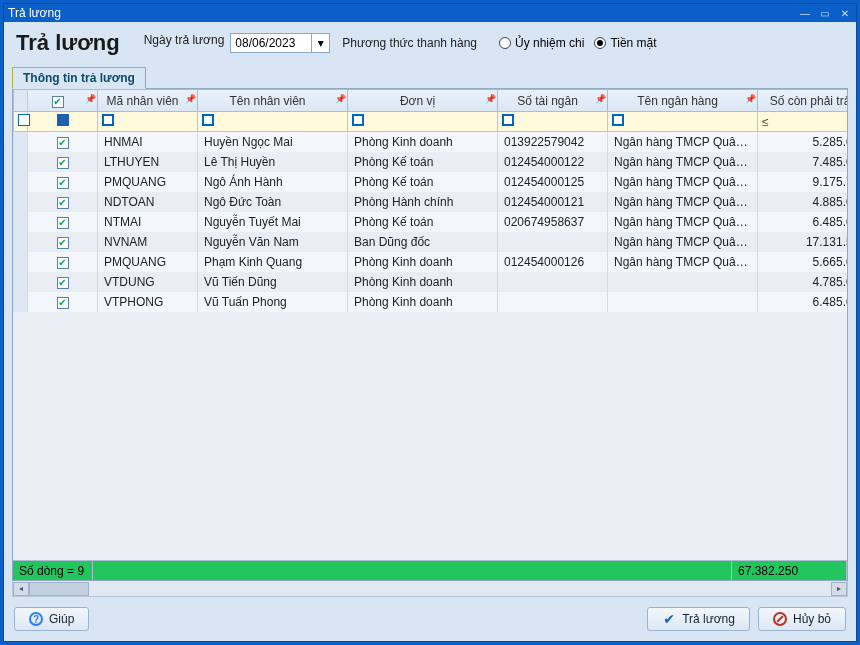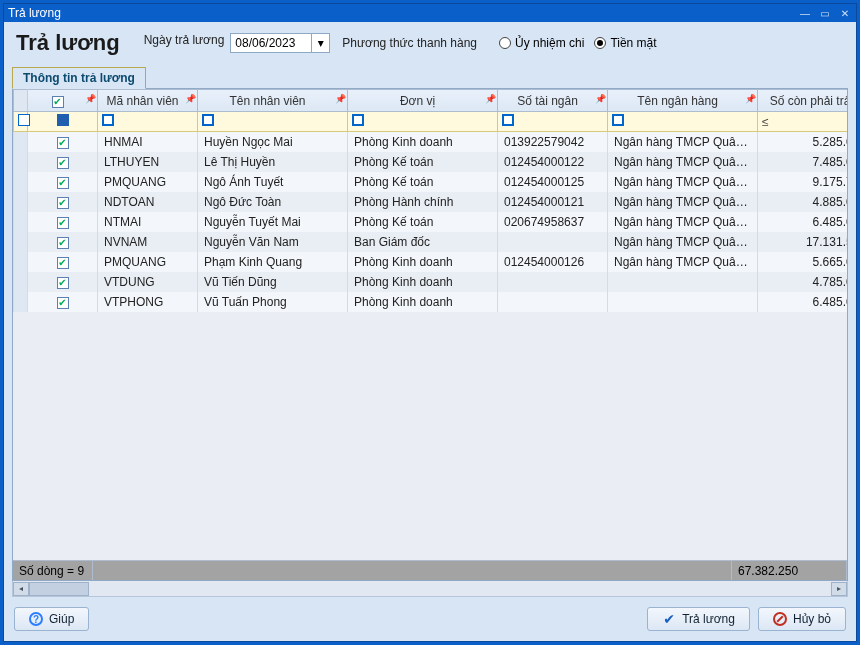--- a/index.html
+++ b/index.html
@@ -40,21 +40,21 @@
 .col-check { width:70px; text-align:center; }
 .col-code { width:100px; }
 .col-name { width:150px; }
 .col-dept { width:150px; }
 .col-acct { width:110px; }
 .col-bank { width:150px; }
 .col-amt { width:115px; text-align:right; }
 .grid-body { flex:1; overflow:auto; background:#eaedf3; }
 .grid-body table { background:#eaedf3; }
 
-.statusbar { display:flex; border-top:1px solid #aebccf; background:#a3a3a3; height:20px; align-items:center; }
+.statusbar { display:flex; border-top:1px solid #aebccf; background:#22c55e; height:20px; align-items:center; }
 .status-cell { border-right:1px solid #aebccf; padding:0 6px; height:100%; display:flex; align-items:center; }
 .status-rowcount { width:80px; }
 .status-total { margin-left:auto; width:115px; text-align:right; padding-right:8px; }
 
 .hscroll { height:16px; background:#e2e8f2; border:1px solid #b6c5d8; border-top:none; margin:0 8px; position:relative; display:flex; align-items:center; }
 .hscroll-btn { width:16px; height:14px; background:#d2dce8; border:1px solid #9fb2c9; display:flex; align-items:center; justify-content:center; font-size:8px; color:#456; cursor:pointer; }
 .hscroll-track { flex:1; height:14px; position:relative; }
 .hscroll-thumb { position:absolute; left:0; top:0; height:14px; width:60px; background:#c3d0e2; border:1px solid #9fb2c9; }
 
 .footer { display:flex; padding:10px 10px; gap:8px; }
@@ -171,21 +171,21 @@
               <td>Lê Thị Huyền</td>
               <td>Phòng Kế toán</td>
               <td>012454000122</td>
               <td>Ngân hàng TMCP Quân đội</td>
               <td style="text-align:right">7.485.000</td>
             </tr>
             <tr>
               <td class="rowhdr"></td>
               <td style="text-align:center"><span class="chk">✔</span></td>
               <td>PMQUANG</td>
-              <td>Ngô Ánh Tuyết</td>
+              <td>Ngô Ánh Hành</td>
               <td>Phòng Kế toán</td>
               <td>012454000125</td>
               <td>Ngân hàng TMCP Quân đội</td>
               <td style="text-align:right">9.175.750</td>
             </tr>
             <tr>
               <td class="rowhdr"></td>
               <td style="text-align:center"><span class="chk">✔</span></td>
               <td>NDTOAN</td>
               <td>Ngô Đức Toàn</td>
@@ -202,21 +202,21 @@
               <td>Phòng Kế toán</td>
               <td>020674958637</td>
               <td>Ngân hàng TMCP Quân đội</td>
               <td style="text-align:right">6.485.000</td>
             </tr>
             <tr>
               <td class="rowhdr"></td>
               <td style="text-align:center"><span class="chk">✔</span></td>
               <td>NVNAM</td>
               <td>Nguyễn Văn Nam</td>
-              <td>Ban Giám đốc</td>
+              <td>Ban Dũng đốc</td>
               <td></td>
               <td>Ngân hàng TMCP Quân đội</td>
               <td style="text-align:right">17.131.500</td>
             </tr>
             <tr>
               <td class="rowhdr"></td>
               <td style="text-align:center"><span class="chk">✔</span></td>
               <td>PMQUANG</td>
               <td>Phạm Kinh Quang</td>
               <td>Phòng Kinh doanh</td>

